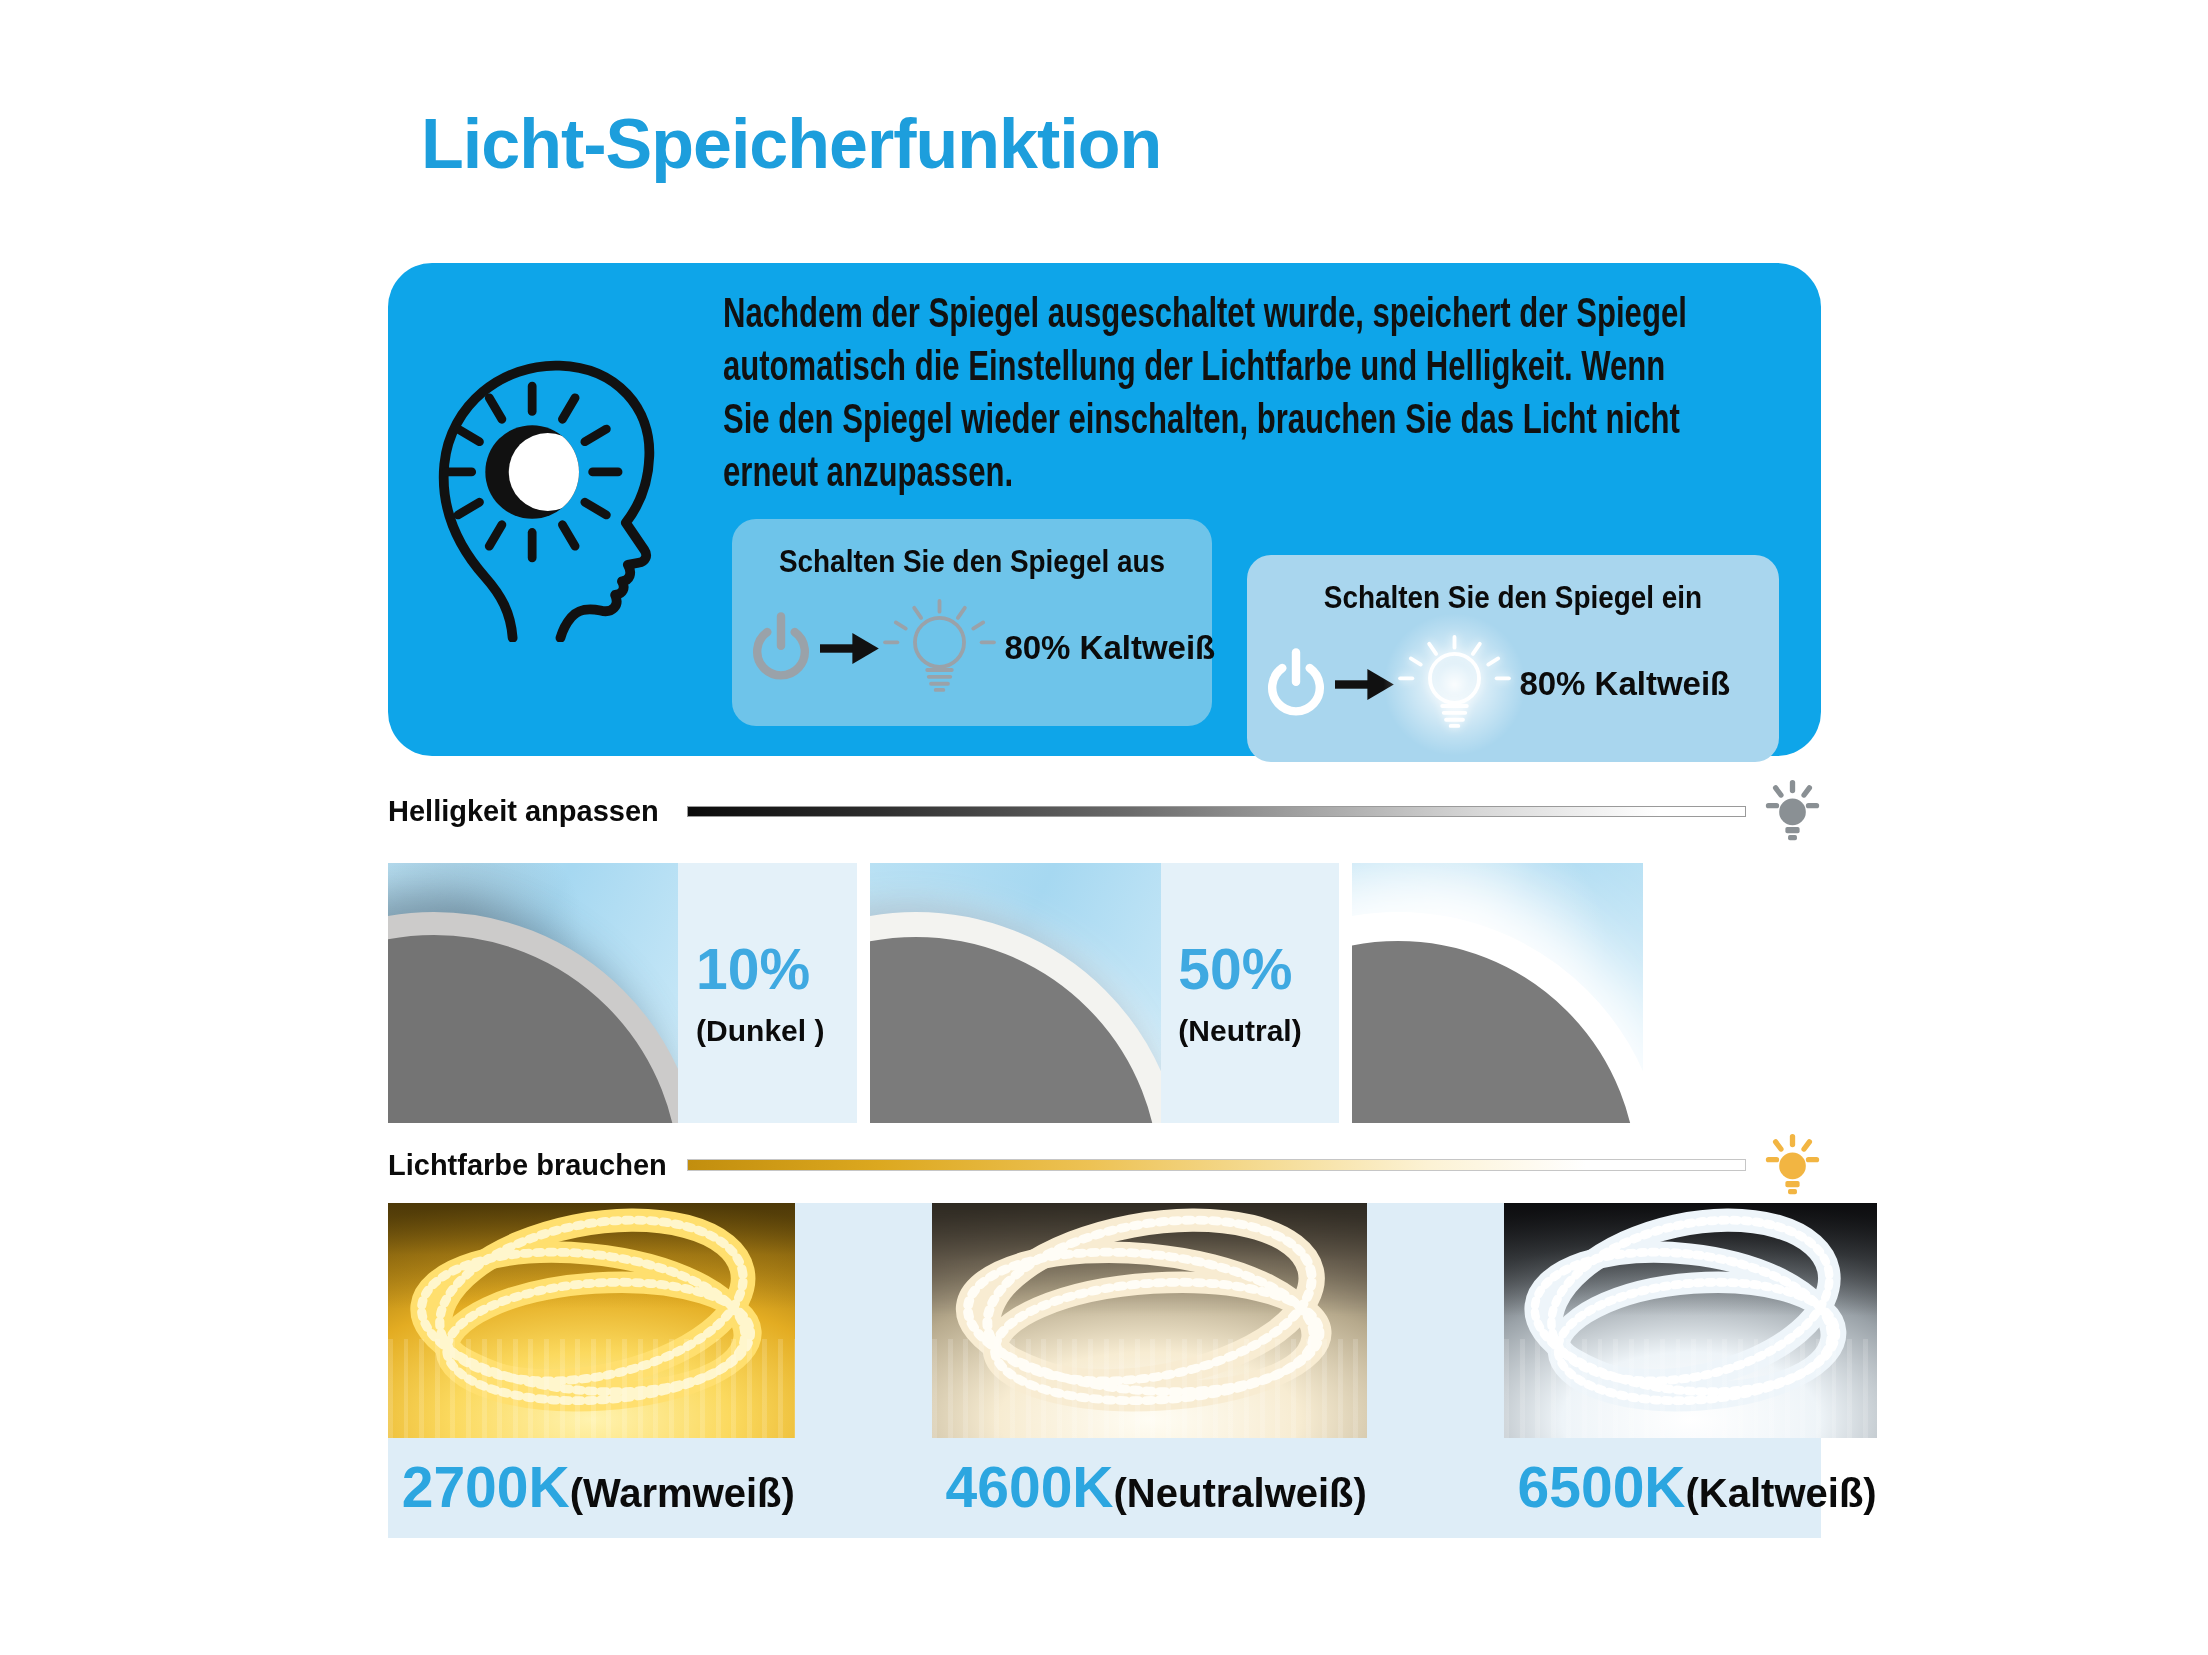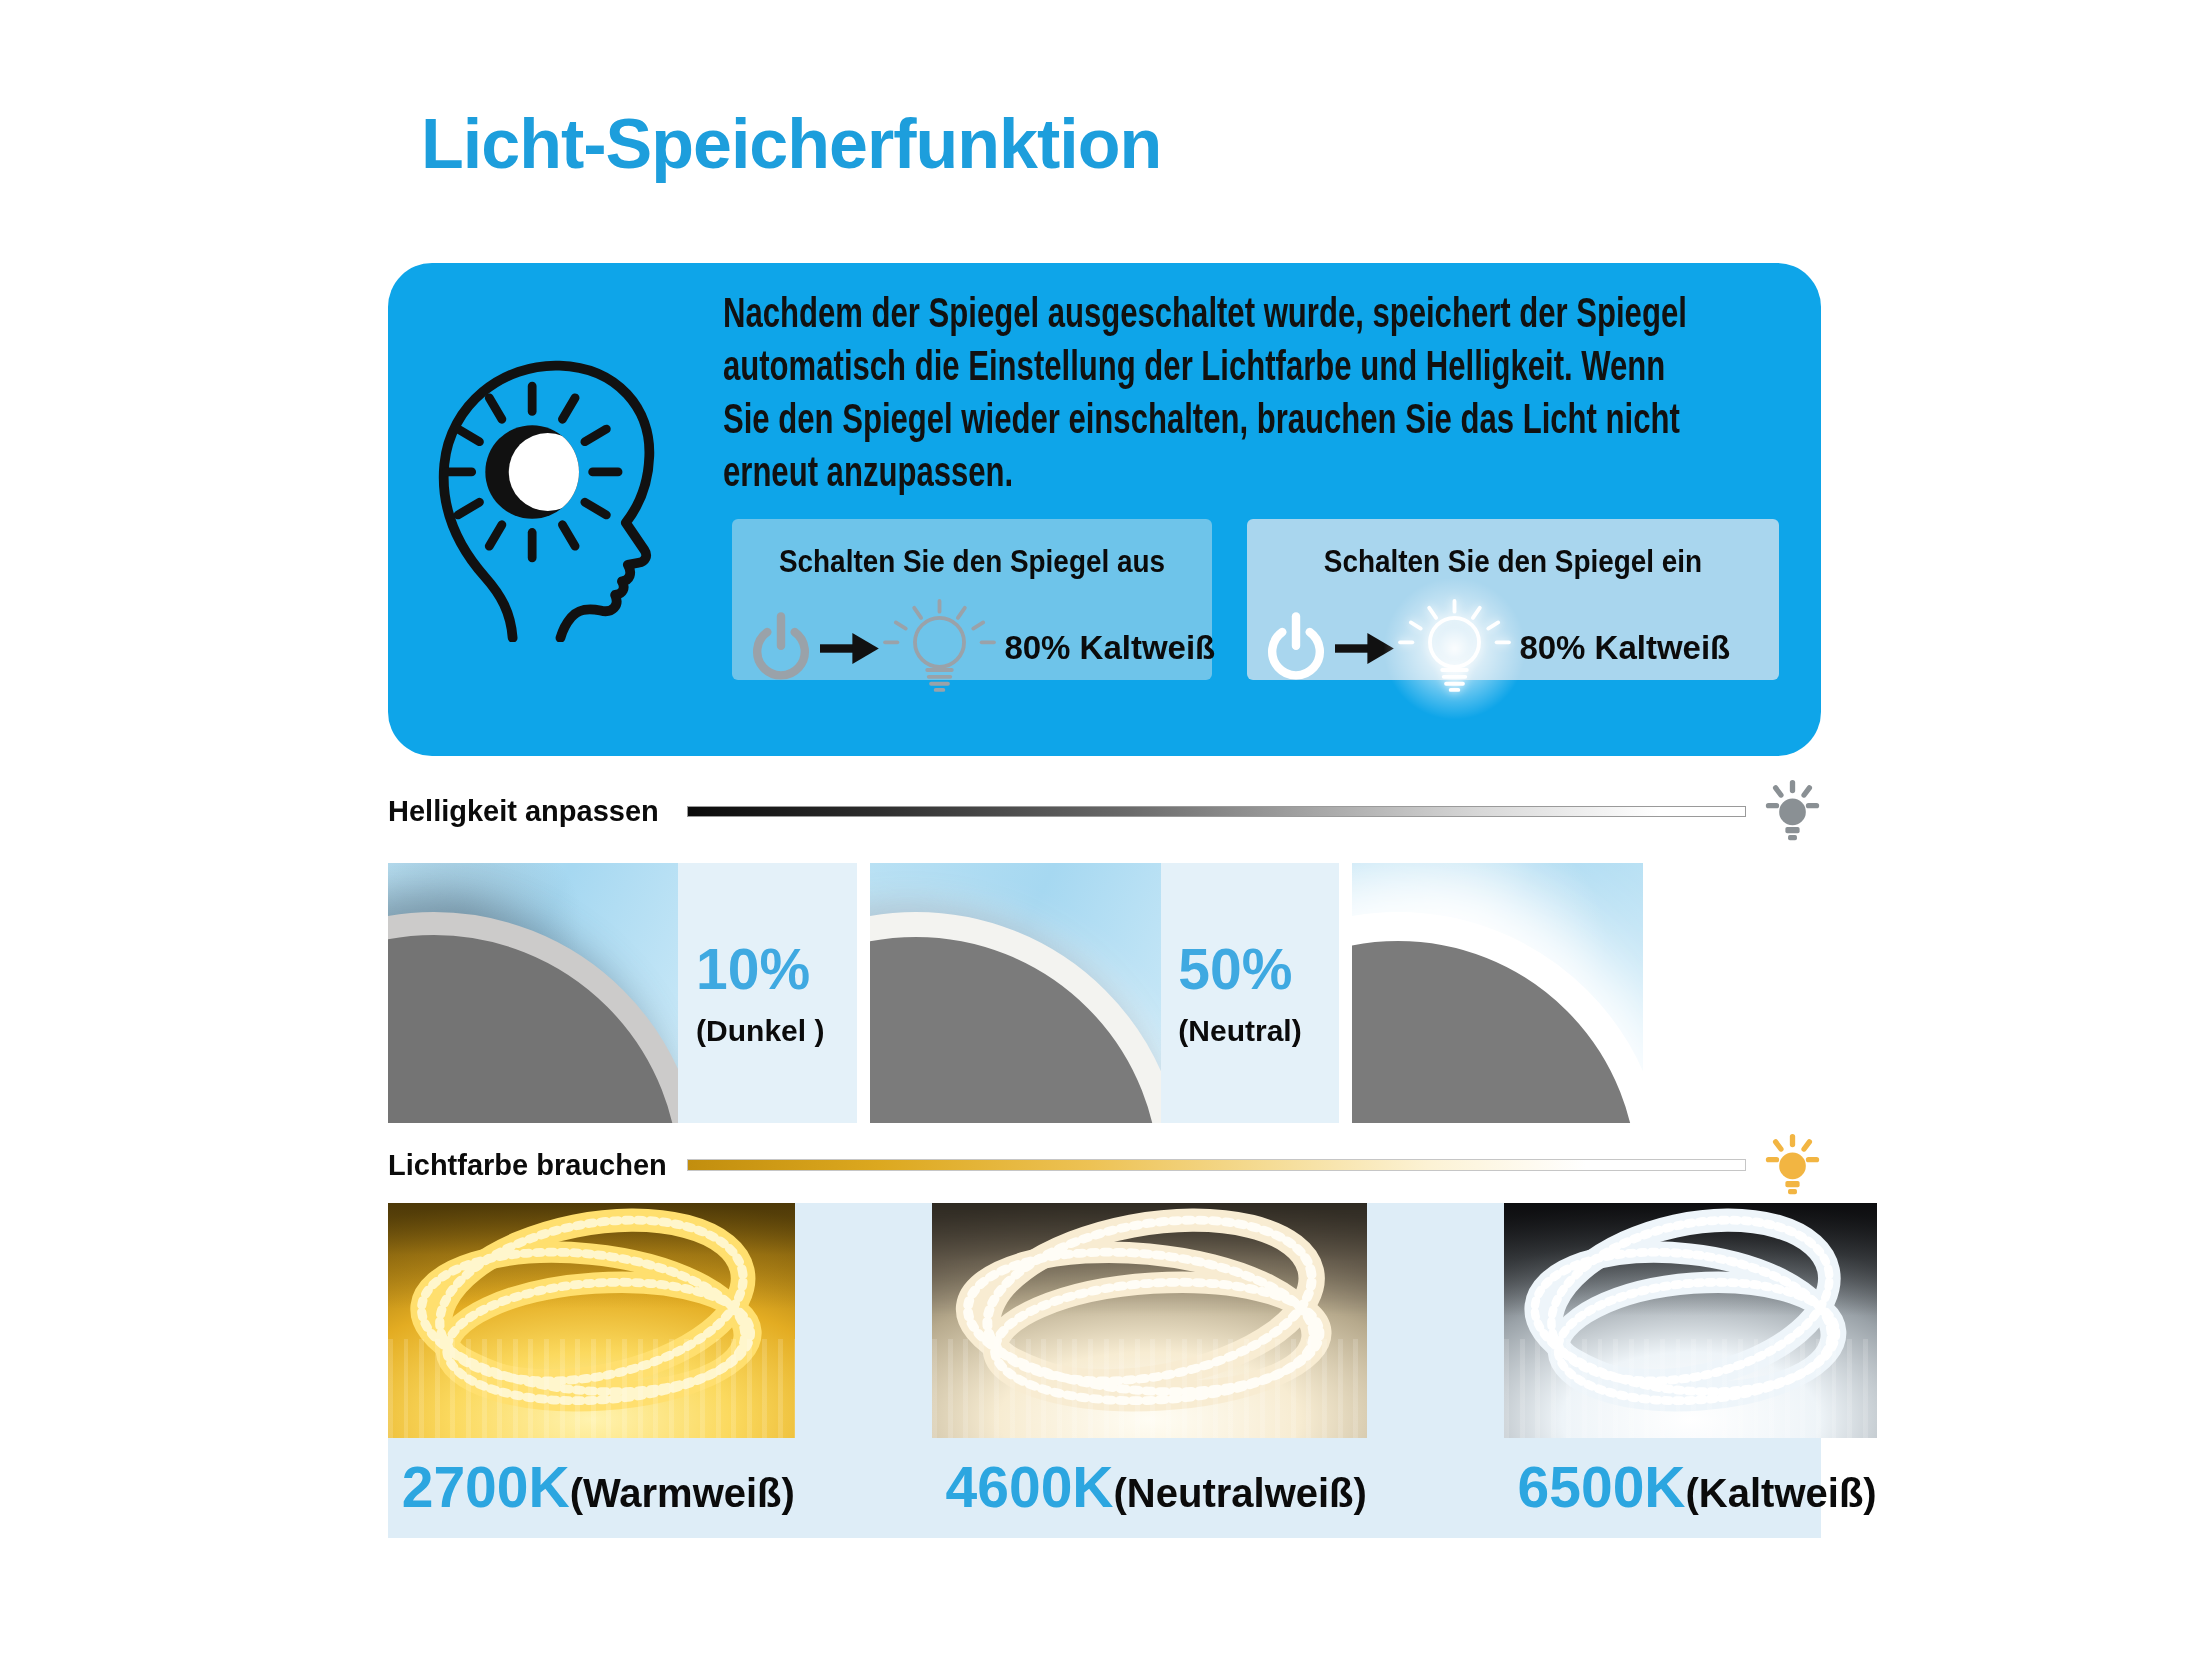--- a/index.html
+++ b/index.html
@@ -27,23 +27,23 @@
     border-radius:44px;
   }
   .head-icon { position:absolute; left:29px; top:86px; width:244px; height:296px; }
   .intro-lines { position:absolute; left:335px; top:23.4px; }
   .intro-line {
     font-size:42px; font-weight:bold; color:#111;
     line-height:53px; white-space:nowrap;
     transform:scaleX(0.74); transform-origin:left top;
   }
   .cards { position:absolute; left:344px; top:256px; display:flex; gap:35px; }
-  .card { height:161px; border-radius:6px; position:relative; }
+  .card { height:207px; border-radius:24px; position:relative; }
   .card-off { width:480px; background:#6EC4EA; }
-  .card-on  { width:532px; background:#A9D6EE; }
+  .card-on  { width:532px; background:#A9D6EE;margin-top:36px; }
   .card-heading {
     margin-top:25px; text-align:center;
     font-size:31px; font-weight:bold; color:#0b0b0b;
     transform:scaleX(0.90); transform-origin:center top;
     white-space:nowrap;
   }
   .card-row { display:flex; align-items:center; margin:13.7px 0 0 13.7px; }
   .power-svg { width:70px; height:86px; flex:none; }
   .arrow-svg { width:60px; height:43px; flex:none; margin-left:3.9px; }
   .bulb-wrap { position:relative; width:115px; height:109px; flex:none; margin-left:2px; }

